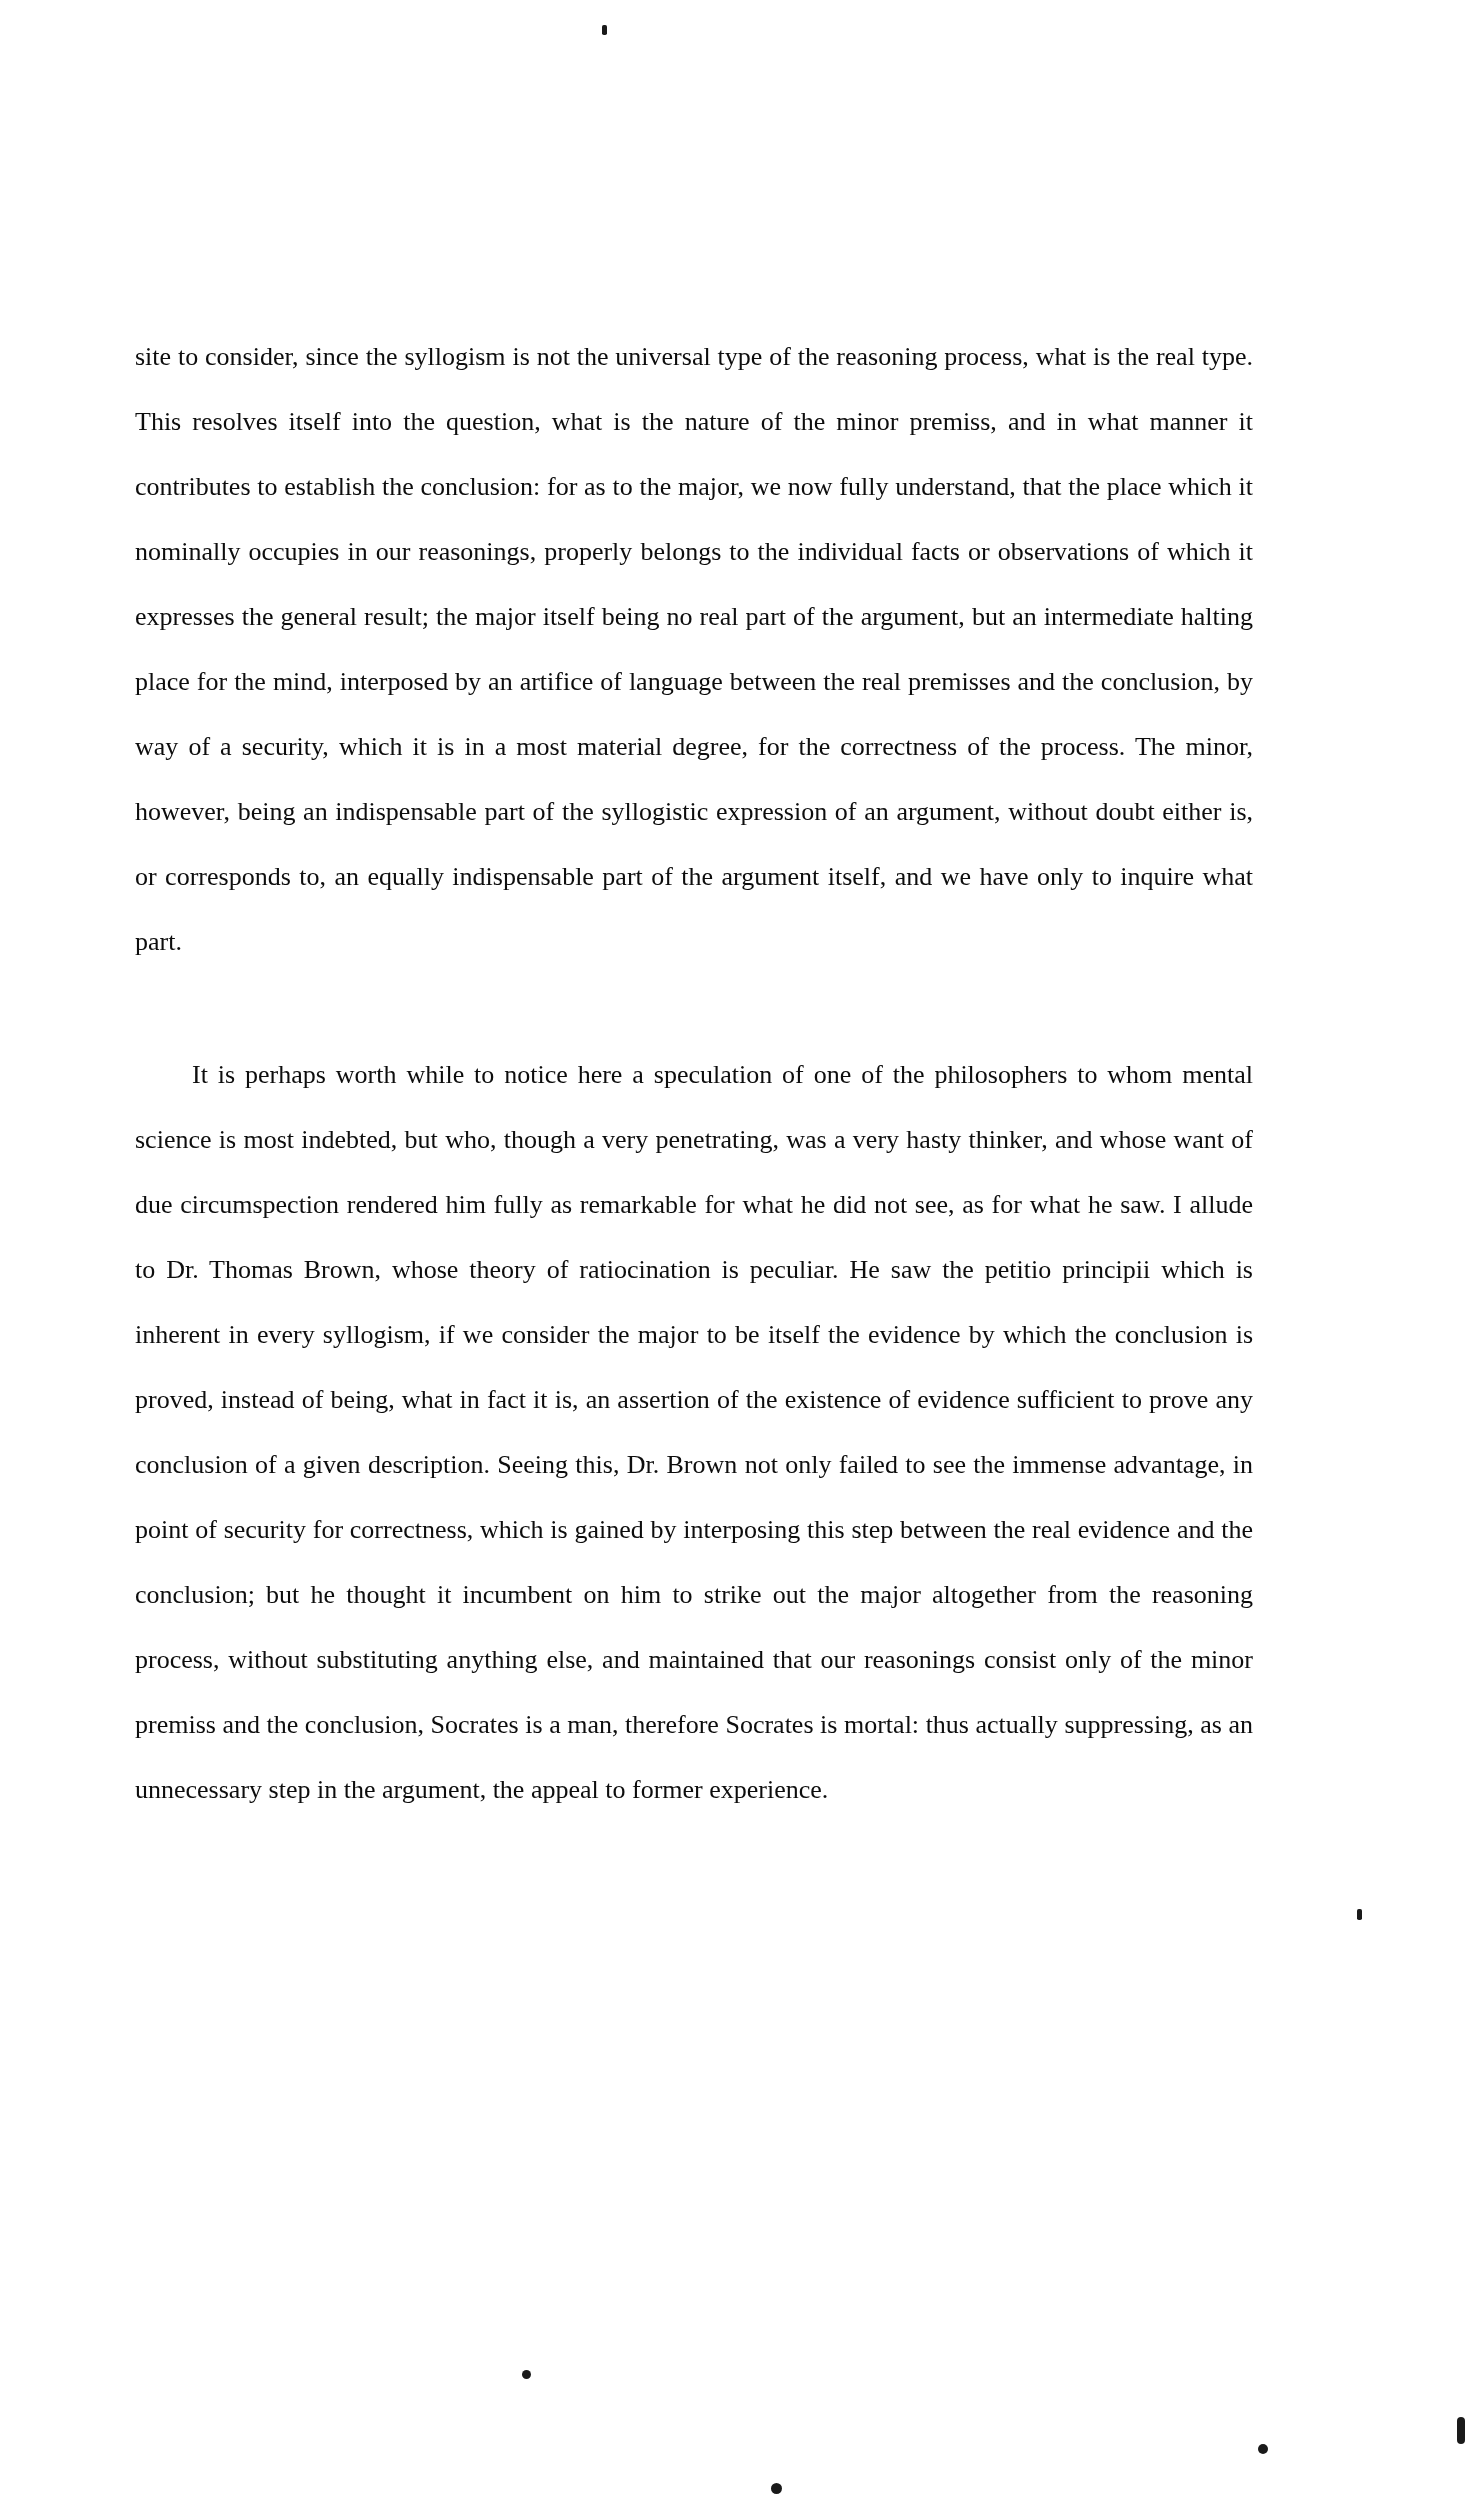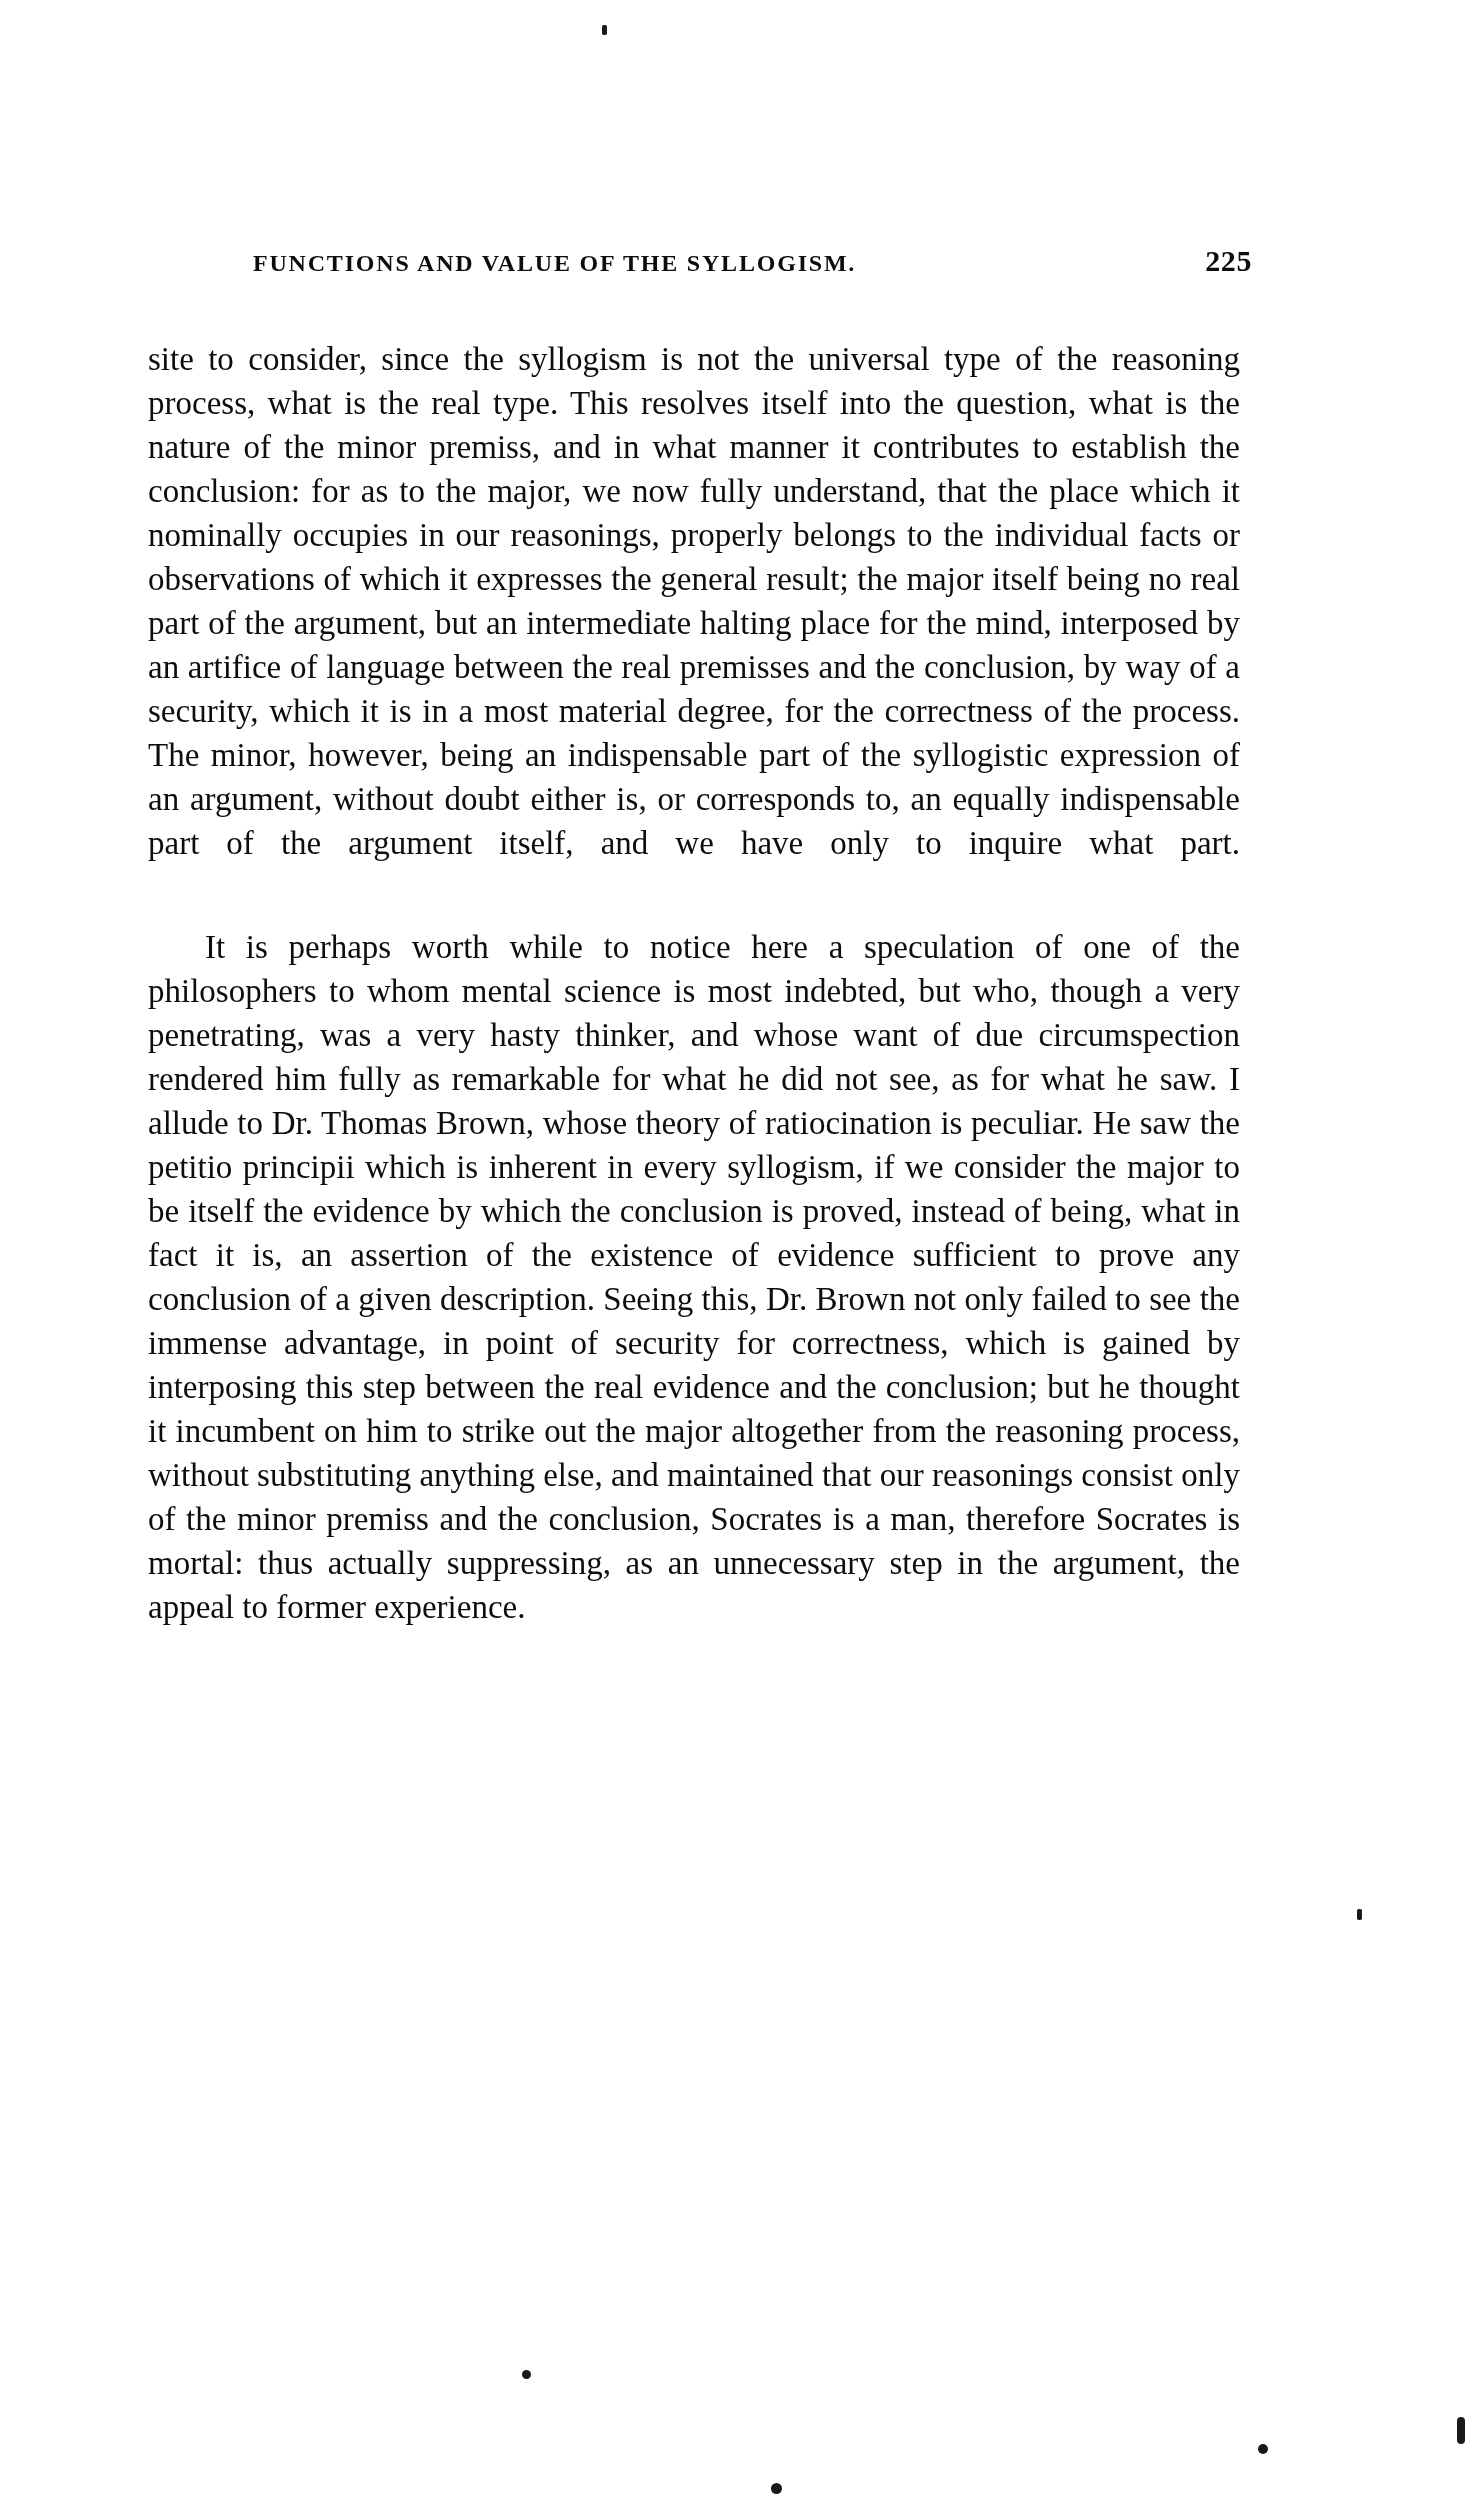--- a/index.html
+++ b/index.html
@@ -49,23 +49,23 @@
   }
 
   
   .body-text {
     position: absolute;
     top: 321px;
     left: 132px;
     width: 1124px;
   }
   .body-text p {
-    margin: 16px;
-    font-size: 33px;
-    line-height: 44px;
+    margin: 3px;
+    font-size: 26px;
+    line-height: 65px;
     text-align: justify;
     text-justify: inter-word;
     -webkit-hyphens: manual;
     hyphens: manual;
   }
   .body-text p.indent {
     text-indent: 57px;
   }
   .body-text p.last-line-full {
     
@@ -112,24 +112,20 @@
   .speck-foot-3 { top: 2483px; left: 771px; width: 11.3px; height: 11.3px; }
   .speck-edge { top: 2417px; left: 1457px; width: 8.3px; height: 27px; border-radius: 4.8px; }
 </style>
 </head>
 <body>
 
 <div class="page">
 
   <div class="speck speck-top"></div>
 
-  <div class="running-head">
-    <span class="rh-title">FUNCTIONS AND VALUE OF THE SYLLOGISM.</span>
-    <span class="rh-page">225</span>
-  </div>
 
   <div class="body-text">
     <p class="last-line-full">site to consider, since the syllogism is not the universal type of the reasoning process, what is the real type. This resolves itself into the question, what is the nature of the minor premiss, and in what manner it contributes to establish the conclusion: for as to the major, we now fully understand, that the place which it nominally occupies in our reasonings, properly belongs to the individual facts or observations of which it expresses the general result; the major itself being no real part of the argument, but an intermediate halting place for the mind, interposed by an artifice of language between the real premisses and the conclusion, by way of a security, which it is in a most material degree, for the correctness of the process. The minor, however, being an indispensable part of the syllogistic expression of an argument, without doubt either is, or corresponds to, an equally indispensable part of the argument itself, and we have only to inquire what part.</p>
     <p class="indent"><span>It is perhaps worth while to notice here a speculation of one of the philosophers to whom mental science is most indebted, but who, though a very penetrating, was a very hasty thinker, and whose want of due circumspection rendered him fully as remarkable for what he did not see, as for what he saw. I allude to Dr. Thomas Brown, whose theory of ratiocination is peculiar. He saw the </span><span class="ital">petitio principii</span><span> which is inherent in every syllogism, if we consider the major to be itself the evidence by which the conclusion is proved, instead of being, what in fact it is, an assertion of the existence of evidence sufficient to prove any conclusion of a given description. Seeing this, Dr. Brown not only failed to see the immense advantage, in point of security for correctness, which is gained by interposing this step between the real evidence and the conclusion; but he thought it incumbent on him to strike out the major altogether from the reasoning process, without substituting anything else, and maintained that our reasonings consist only of the minor premiss and the conclusion, Socrates is a man, therefore Socrates is mortal: thus actually suppressing, as an unnecessary step in the argument, the appeal to former experience.</span></p>
   </div>
 
   <div class="speck speck-mid-right"></div>
 
 
   <div class="speck speck-foot-1"></div>

